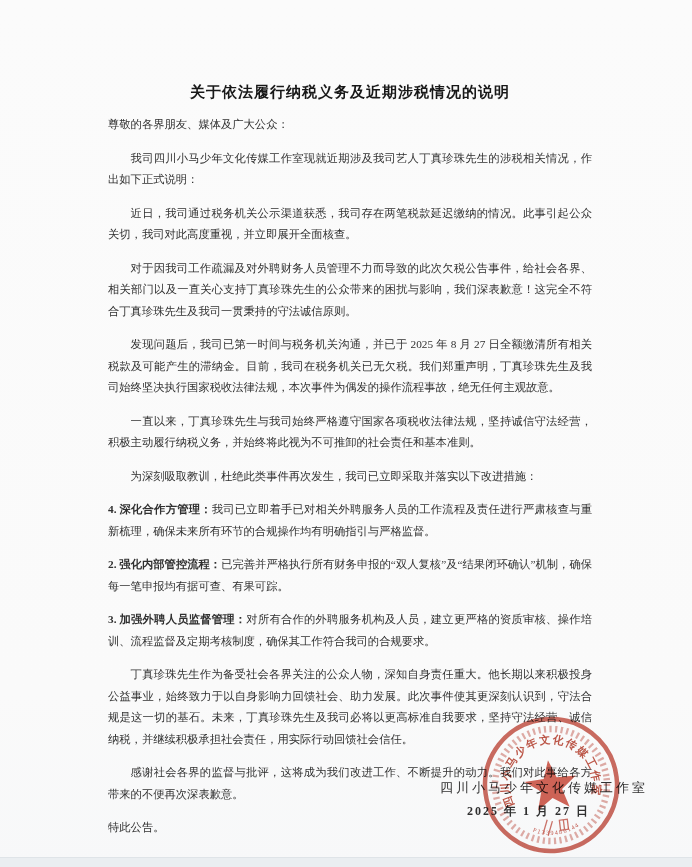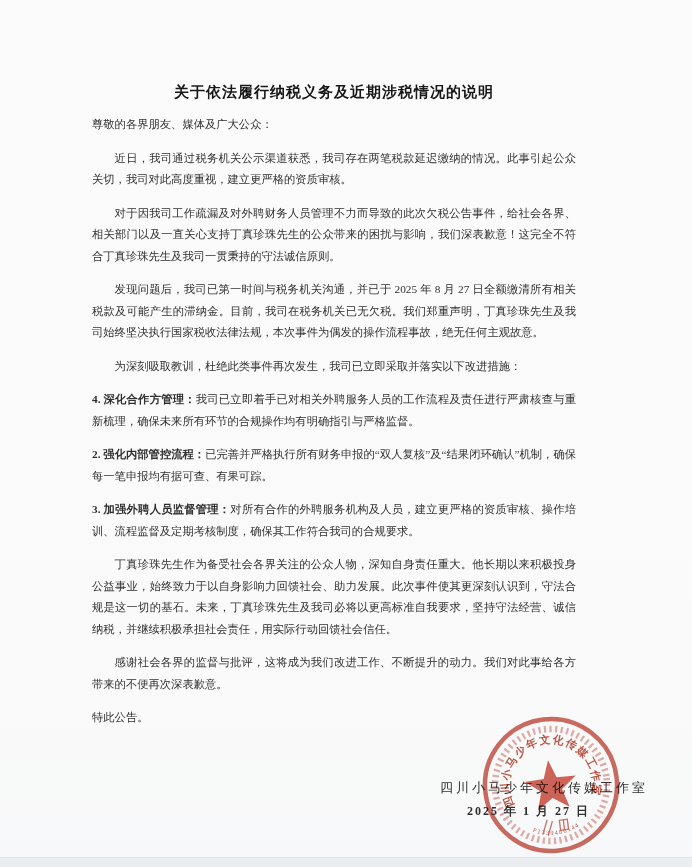--- a/index.html
+++ b/index.html
@@ -6,21 +6,21 @@
   body{
     width:692px;height:867px;position:relative;overflow:hidden;
     background:#fafafa;
     font-family:"Liberation Serif","DejaVu Serif",serif;
   }
   .page{
     position:absolute;inset:0;
     background:linear-gradient(180deg,#fbfbfb 0%,#fafafa 80%,#f7f8f9 100%);
   }
   .doc{
-    position:absolute;left:80px;top:82px;width:508px;
+    position:absolute;left:96px;top:82px;width:508px;
     color:#303030;font-size:11.3px;line-height:21.5px;
     text-align:justify;
   }
   .doc-title{
     font-size:15px;font-weight:bold;color:#181818;
     text-align:center;margin:0 0 12px 0;line-height:20px;
     letter-spacing:1px;
   }
   p{margin:12px;}
   .indent{text-indent:2em;}
@@ -46,23 +46,25 @@
 </head>
 <body>
 
 <div class="page">
 
   <div class="doc">
     <h1 class="doc-title">关于依法履行纳税义务及近期涉税情况的说明</h1>
 
     <p>尊敬的各界朋友、媒体及广大公众：</p>
 
-    <p class="indent">近日，我司通过税务机关公示渠道获悉，我司存在两笔税款延迟缴纳的情况。此事引起公众关切，我司对此高度重视，建立更严格的资质审核。</p>
+    <p class="indent">我司四川小马少年文化传媒工作室现就近期涉及我司艺人丁真珍珠先生的涉税相关情况，作出如下正式说明：</p>
+    <p class="indent">近日，我司通过税务机关公示渠道获悉，我司存在两笔税款延迟缴纳的情况。此事引起公众关切，我司对此高度重视，并立即展开全面核查。</p>
     <p class="indent">对于因我司工作疏漏及对外聘财务人员管理不力而导致的此次欠税公告事件，给社会各界、相关部门以及一直关心支持丁真珍珠先生的公众带来的困扰与影响，我们深表歉意！这完全不符合丁真珍珠先生及我司一贯秉持的守法诚信原则。</p>
     <p class="indent">发现问题后，我司已第一时间与税务机关沟通，并已于 2025 年 8 月 27 日全额缴清所有相关税款及可能产生的滞纳金。目前，我司在税务机关已无欠税。我们郑重声明，丁真珍珠先生及我司始终坚决执行国家税收法律法规，本次事件为偶发的操作流程事故，绝无任何主观故意。</p>
+    <p class="indent">一直以来，丁真珍珠先生与我司始终严格遵守国家各项税收法律法规，坚持诚信守法经营，积极主动履行纳税义务，并始终将此视为不可推卸的社会责任和基本准则。</p>
     <p class="indent">为深刻吸取教训，杜绝此类事件再次发生，我司已立即采取并落实以下改进措施：</p>
 
     <p class="measure"><span class="lead">4. 深化合作方管理：</span><span>我司已立即着手已对相关外聘服务人员的工作流程及责任进行严肃核查与重新梳理，确保未来所有环节的合规操作均有明确指引与严格监督。</span></p>
     <p class="measure"><span class="lead">2. 强化内部管控流程：</span><span>已完善并严格执行所有财务申报的“双人复核”及“结果闭环确认”机制，确保每一笔申报均有据可查、有果可踪。</span></p>
     <p class="measure"><span class="lead">3. 加强外聘人员监督管理：</span><span>对所有合作的外聘服务机构及人员，建立更严格的资质审核、操作培训、流程监督及定期考核制度，确保其工作符合我司的合规要求。</span></p>
 
     <p class="indent">丁真珍珠先生作为备受社会各界关注的公众人物，深知自身责任重大。他长期以来积极投身公益事业，始终致力于以自身影响力回馈社会、助力发展。此次事件使其更深刻认识到，守法合规是这一切的基石。未来，丁真珍珠先生及我司必将以更高标准自我要求，坚持守法经营、诚信纳税，并继续积极承担社会责任，用实际行动回馈社会信任。</p>
     <p class="indent">感谢社会各界的监督与批评，这将成为我们改进工作、不断提升的动力。我们对此事给各方带来的不便再次深表歉意。</p>
 
     <p class="closing-line">特此公告。</p>

